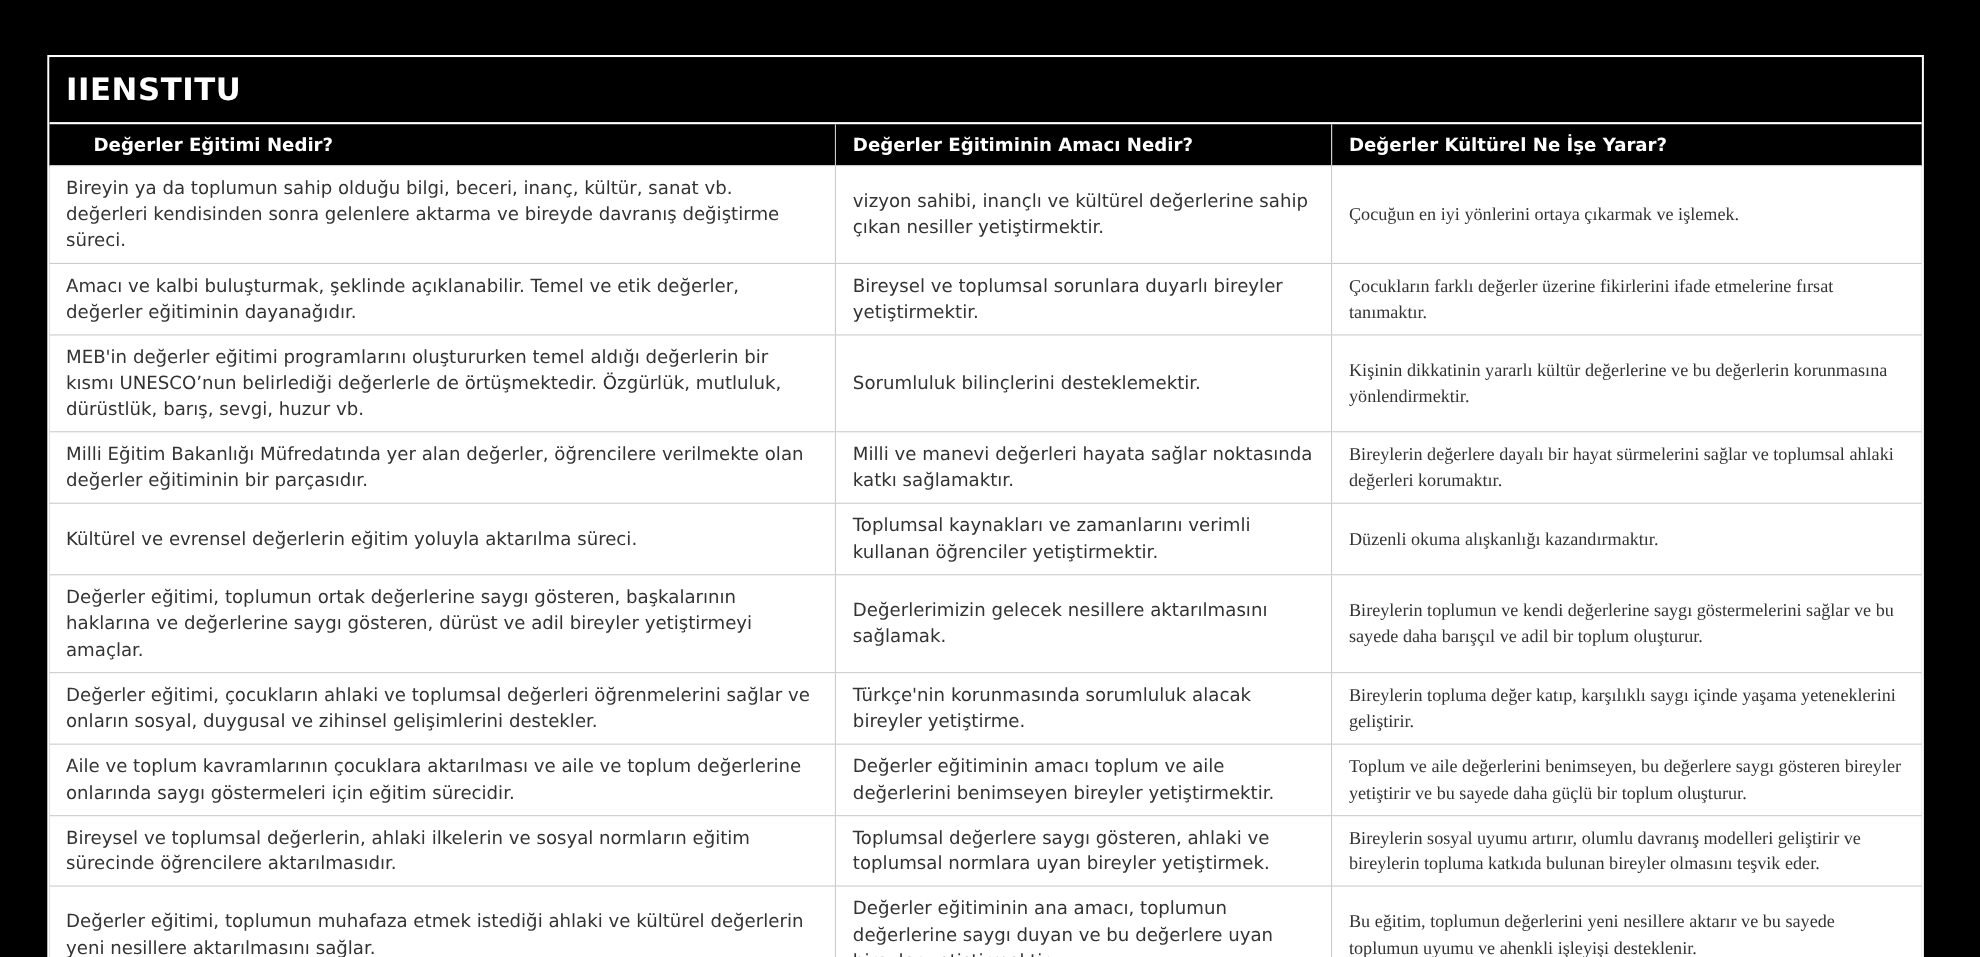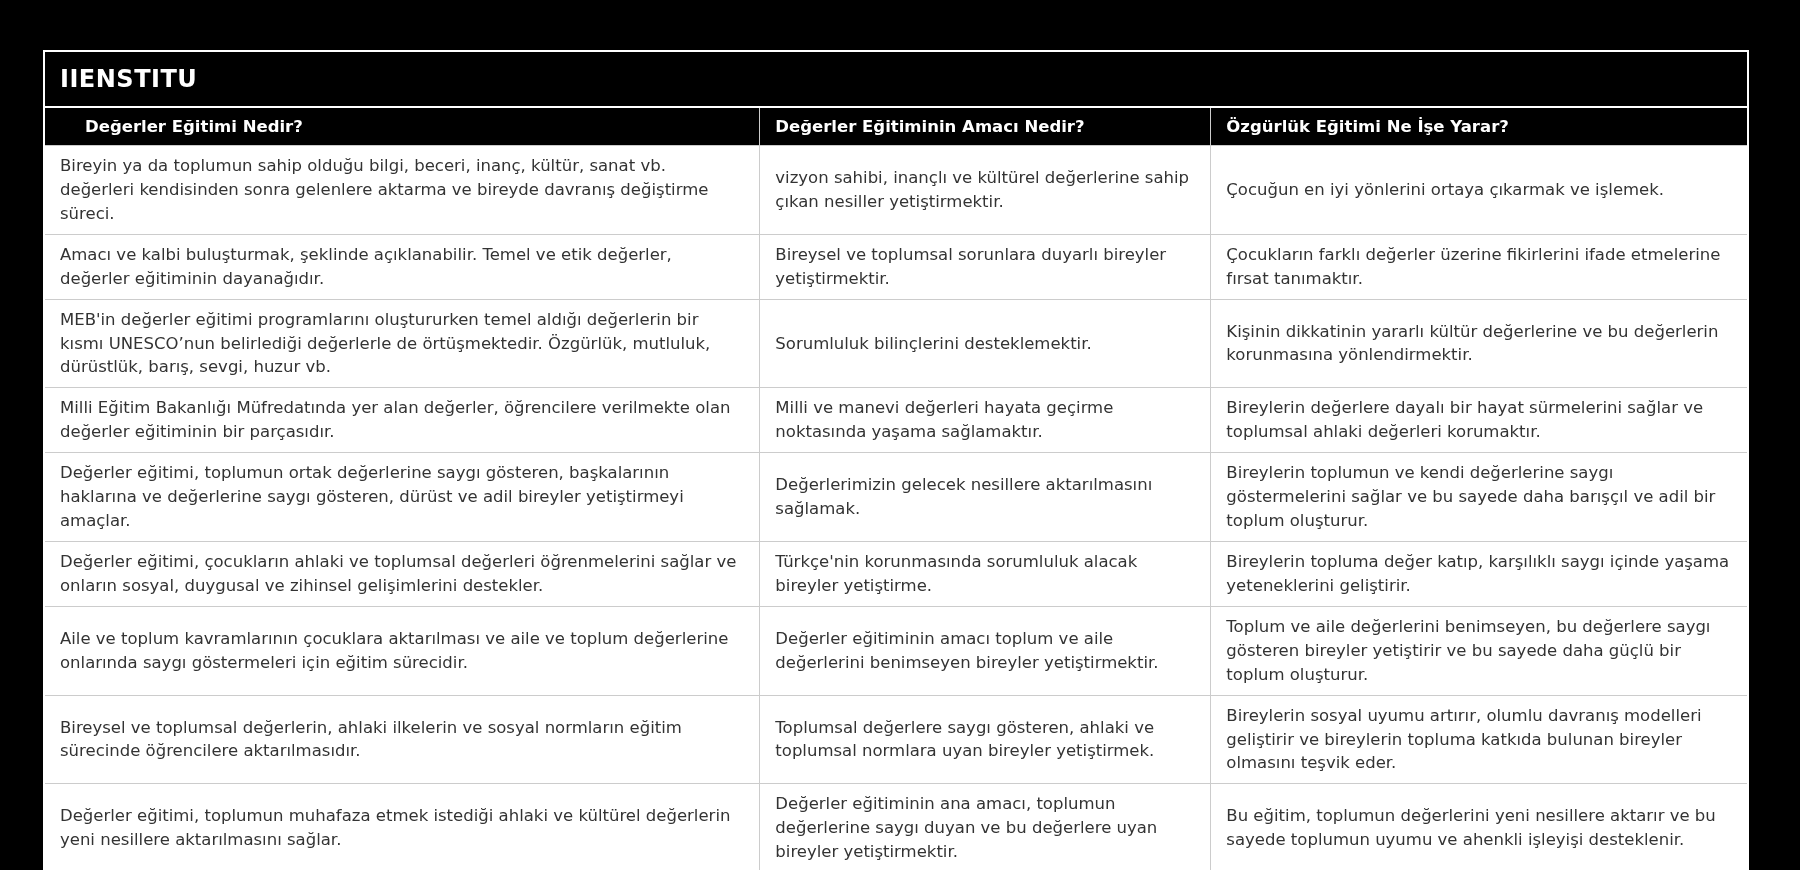--- a/index.html
+++ b/index.html
@@ -22,21 +22,21 @@
   .panel{
     position:absolute;
     left:43px;
     top:50px;
     width:1706px;
     border:2px solid var(--panel-border);
     background:var(--header-bg);
   }
   .panel-title{
     color:var(--header-text);
-    font-size:24px;
+    font-size:28px;
     font-weight:700;
     padding:13px 15px;
     letter-spacing:0.5px;
     border-bottom:2px solid var(--panel-border);
     background:var(--header-bg);
   }
   table.values-table{
     width:100%;
     border-collapse:collapse;
     table-layout:fixed;
@@ -60,62 +60,67 @@
   table.values-table td{
     background:var(--body-bg);
     color:var(--body-text);
     font-size:16.5px;
     line-height:1.45;
     padding:8px 15px;
     vertical-align:middle;
     border:1px solid var(--grid-line);
   }
   table.values-table td:first-child{border-left:none;}
-  table.values-table td:last-child{border-right:none;}
+  table.values-table td:last-child{border-right:none;font-family:Liberation Serif, serif;}
   table.values-table tr:last-child td{border-bottom:none;}
 </style>
 </head>
 <body>
 
 <div class="panel">
   <div class="panel-title">IIENSTITU</div>
 
   <table class="values-table">
     <colgroup>
       <col class="c1">
       <col class="c2">
       <col class="c3">
     </colgroup>
     <thead>
       <tr>
         <th>Değerler Eğitimi Nedir?</th>
         <th>Değerler Eğitiminin Amacı Nedir?</th>
-        <th>Özgürlük Eğitimi Ne İşe Yarar?</th>
+        <th>Değerler Kültürel Ne İşe Yarar?</th>
       </tr>
     </thead>
     <tbody id="table-body">
         <tr>
           <td>Bireyin ya da toplumun sahip olduğu bilgi, beceri, inanç, kültür, sanat vb. değerleri kendisinden sonra gelenlere aktarma ve bireyde davranış değiştirme süreci.</td>
           <td>vizyon sahibi, inançlı ve kültürel değerlerine sahip çıkan nesiller yetiştirmektir.</td>
           <td>Çocuğun en iyi yönlerini ortaya çıkarmak ve işlemek.</td>
         </tr>
         <tr>
           <td>Amacı ve kalbi buluşturmak, şeklinde açıklanabilir. Temel ve etik değerler, değerler eğitiminin dayanağıdır.</td>
           <td>Bireysel ve toplumsal sorunlara duyarlı bireyler yetiştirmektir.</td>
           <td>Çocukların farklı değerler üzerine fikirlerini ifade etmelerine fırsat tanımaktır.</td>
         </tr>
         <tr>
           <td>MEB'in değerler eğitimi programlarını oluştururken temel aldığı değerlerin bir kısmı UNESCO’nun belirlediği değerlerle de örtüşmektedir. Özgürlük, mutluluk, dürüstlük, barış, sevgi, huzur vb.</td>
           <td>Sorumluluk bilinçlerini desteklemektir.</td>
           <td>Kişinin dikkatinin yararlı kültür değerlerine ve bu değerlerin korunmasına yönlendirmektir.</td>
         </tr>
         <tr>
           <td>Milli Eğitim Bakanlığı Müfredatında yer alan değerler, öğrencilere verilmekte olan değerler eğitiminin bir parçasıdır.</td>
-          <td>Milli ve manevi değerleri hayata geçirme noktasında yaşama sağlamaktır.</td>
+          <td>Milli ve manevi değerleri hayata sağlar noktasında katkı sağlamaktır.</td>
           <td>Bireylerin değerlere dayalı bir hayat sürmelerini sağlar ve toplumsal ahlaki değerleri korumaktır.</td>
+        </tr>
+        <tr>
+          <td>Kültürel ve evrensel değerlerin eğitim yoluyla aktarılma süreci.</td>
+          <td>Toplumsal kaynakları ve zamanlarını verimli kullanan öğrenciler yetiştirmektir.</td>
+          <td>Düzenli okuma alışkanlığı kazandırmaktır.</td>
         </tr>
         <tr>
           <td>Değerler eğitimi, toplumun ortak değerlerine saygı gösteren, başkalarının haklarına ve değerlerine saygı gösteren, dürüst ve adil bireyler yetiştirmeyi amaçlar.</td>
           <td>Değerlerimizin gelecek nesillere aktarılmasını sağlamak.</td>
           <td>Bireylerin toplumun ve kendi değerlerine saygı göstermelerini sağlar ve bu sayede daha barışçıl ve adil bir toplum oluşturur.</td>
         </tr>
         <tr>
           <td>Değerler eğitimi, çocukların ahlaki ve toplumsal değerleri öğrenmelerini sağlar ve onların sosyal, duygusal ve zihinsel gelişimlerini destekler.</td>
           <td>Türkçe'nin korunmasında sorumluluk alacak bireyler yetiştirme.</td>
           <td>Bireylerin topluma değer katıp, karşılıklı saygı içinde yaşama yeteneklerini geliştirir.</td>

